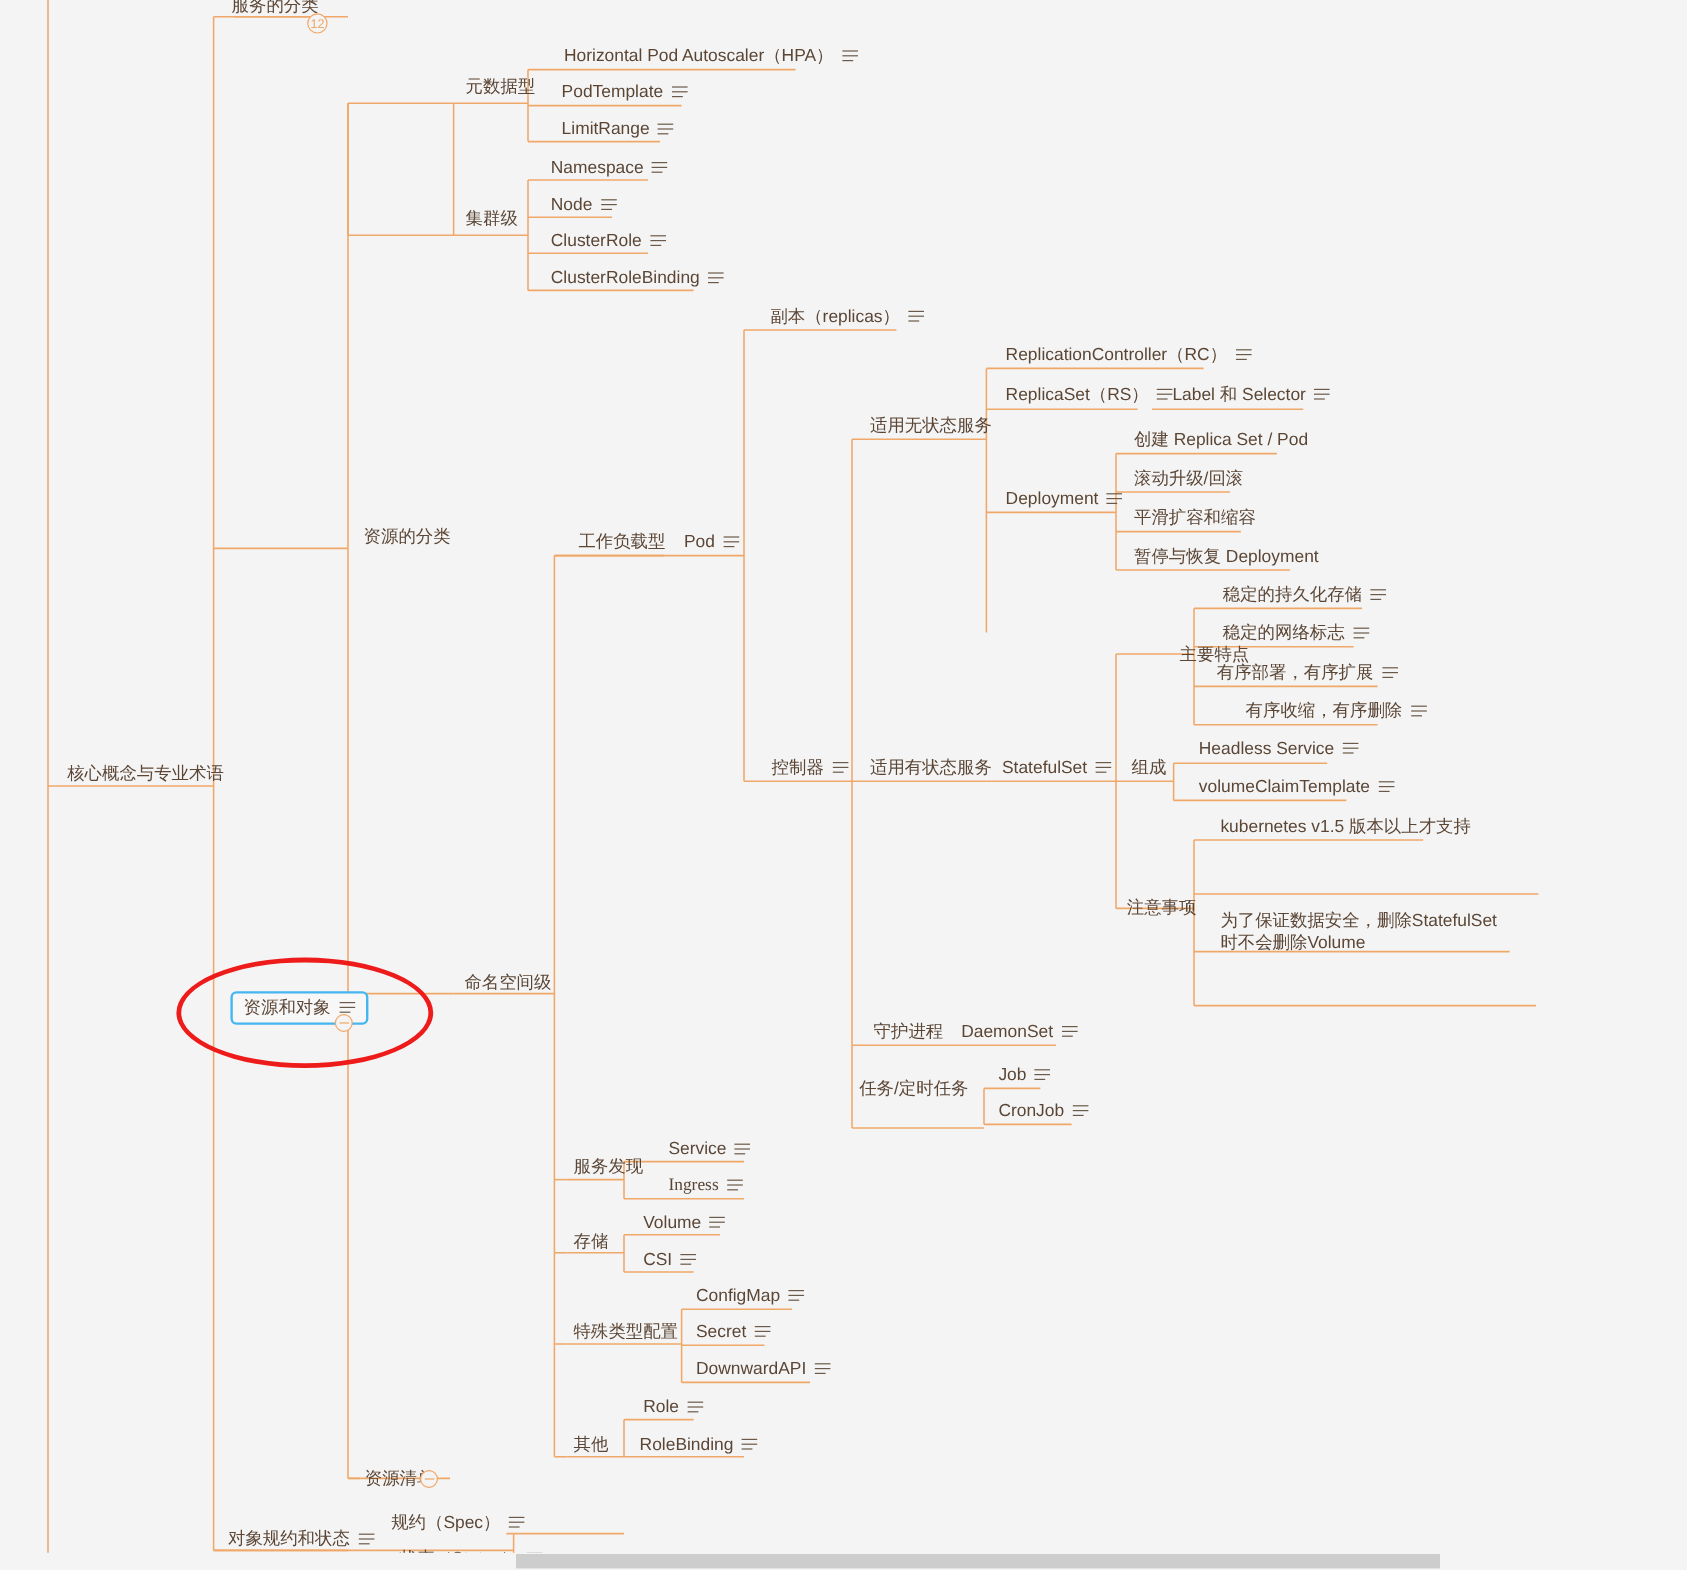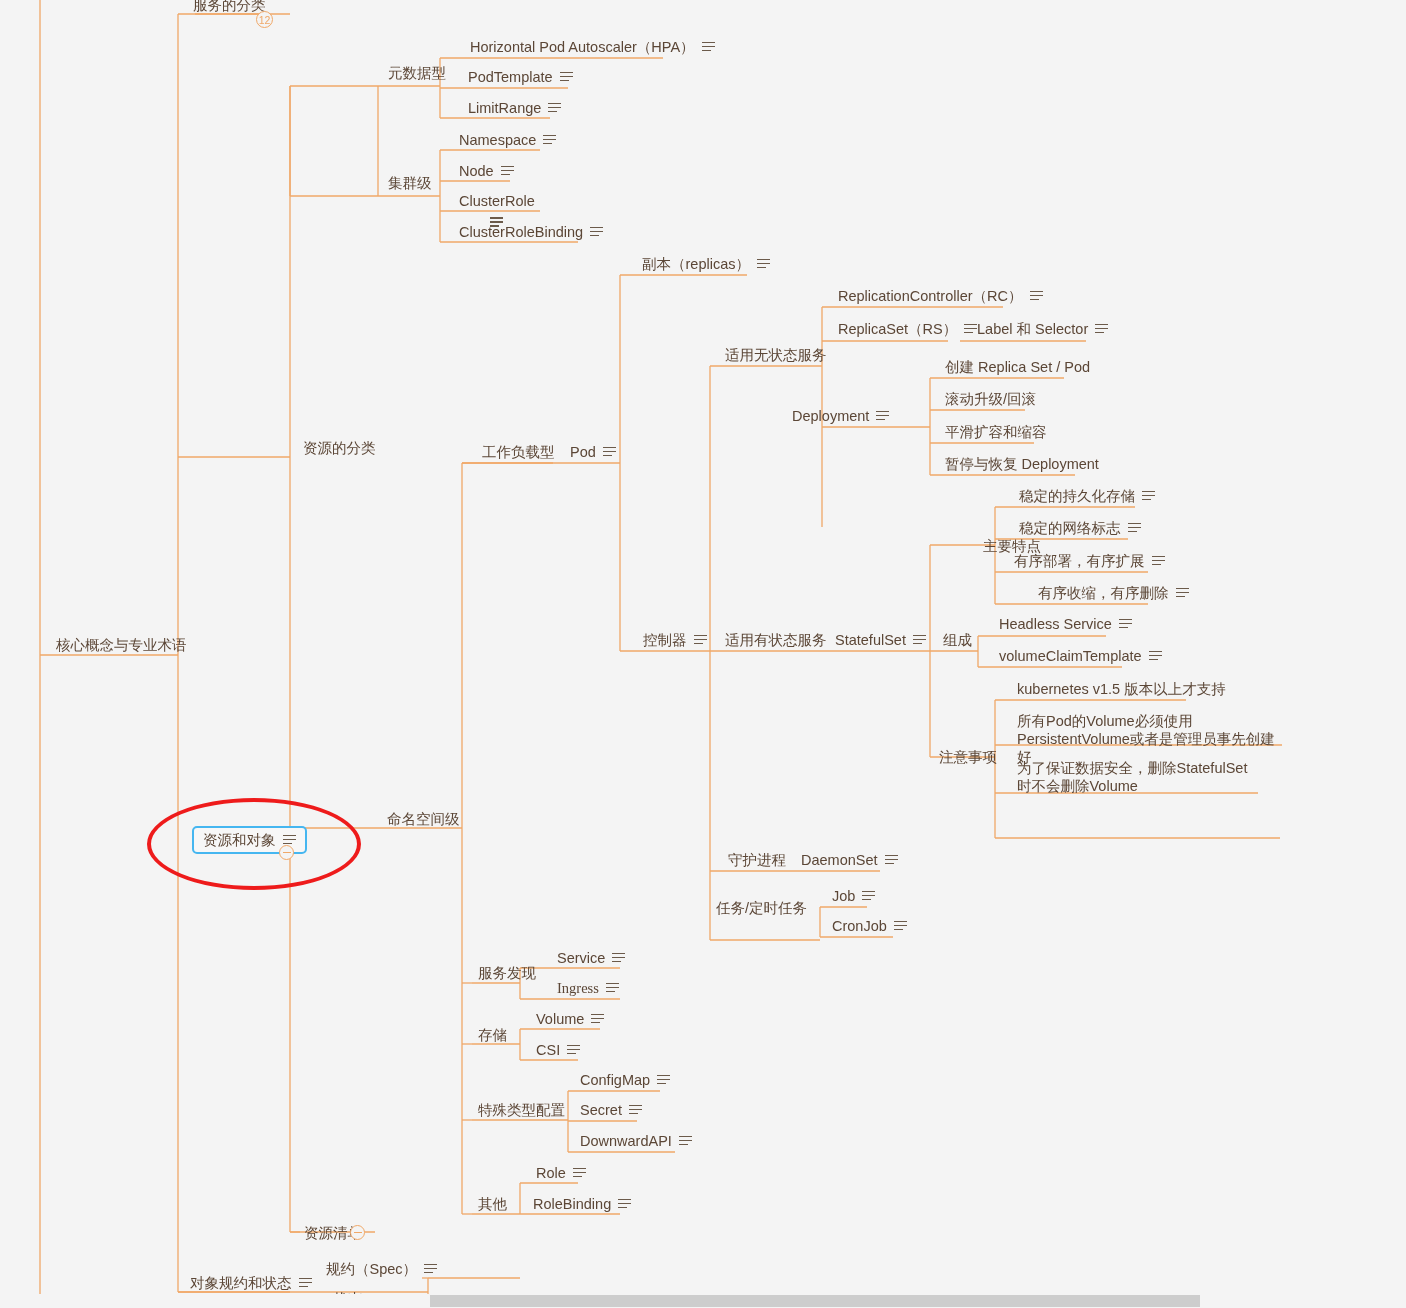--- a/index.html
+++ b/index.html
@@ -332,21 +332,21 @@
       </span>
   </div>
   <div class="node" style="left:455px;top:160px;">
     <span class="lbl">Node</span>
     <span class="notes-icon">
         <i></i>
         <i></i>
         <i></i>
       </span>
   </div>
-  <div class="node" style="left:455px;top:190px;flex-direction:column;">
+  <div class="node" style="left:455px;top:190px;">
     <span class="lbl">ClusterRole</span>
     <span class="notes-icon">
         <i></i>
         <i></i>
         <i></i>
       </span>
   </div>
   <div class="node" style="left:455px;top:221px;">
     <span class="lbl">ClusterRoleBinding</span>
     <span class="notes-icon">
@@ -410,21 +410,21 @@
   </div>
   <div class="node" style="left:973px;top:318px;">
     <span class="lbl">Label 和 Selector</span>
     <span class="notes-icon">
         <i></i>
         <i></i>
         <i></i>
       </span>
   </div>
 
-  <div class="node" style="left:788px;top:405px;">
+  <div class="node" style="left:834px;top:405px;">
     <span class="lbl">Deployment</span>
     <span class="notes-icon">
         <i></i>
         <i></i>
         <i></i>
       </span>
   </div>
   <div class="node" style="left:941px;top:356px;">
     <span class="lbl">创建 Replica Set / Pod</span>
   </div>
@@ -505,23 +505,20 @@
         <i></i>
       </span>
   </div>
 
   <div class="node" style="left:935px;top:746px;">
     <span class="lbl">注意事项</span>
   </div>
   <div class="node" style="left:1013px;top:678px;">
     <span class="lbl">kubernetes v1.5 版本以上才支持</span>
   </div>
-  <div class="node wrap" style="left:1013px;top:710px;width:272px;">
-    <span class="lbl">所有Pod的Volume必须使用PersistentVolume或者是管理员事先创建好</span>
-  </div>
   <div class="node wrap" style="left:1013px;top:757px;width:252px;">
     <span class="lbl">为了保证数据安全，删除StatefulSet时不会删除Volume</span>
   </div>
 
   <div class="node" style="left:724px;top:849px;">
     <span class="lbl">守护进程</span>
   </div>
   <div class="node" style="left:797px;top:849px;">
     <span class="lbl">DaemonSet</span>
     <span class="notes-icon">

